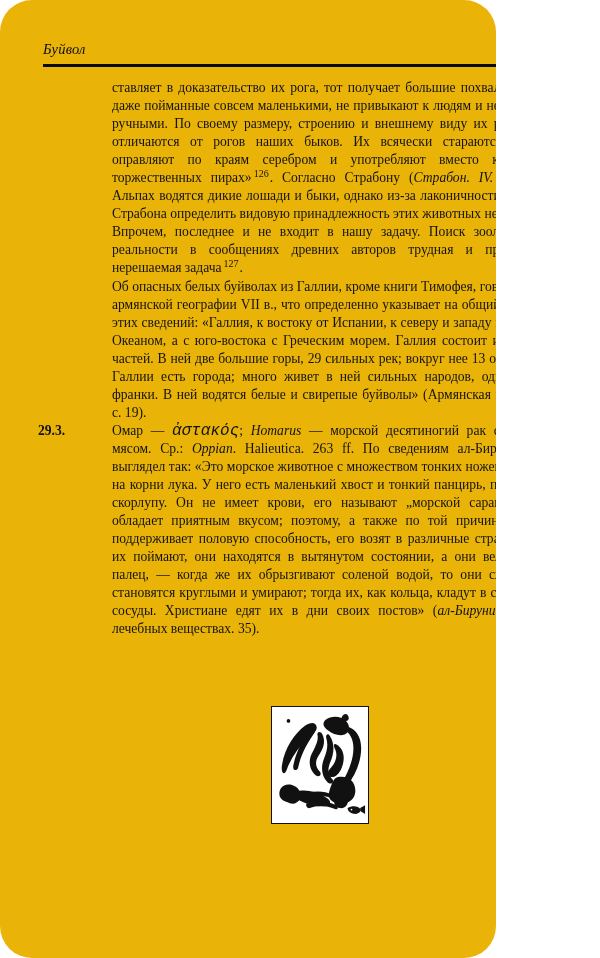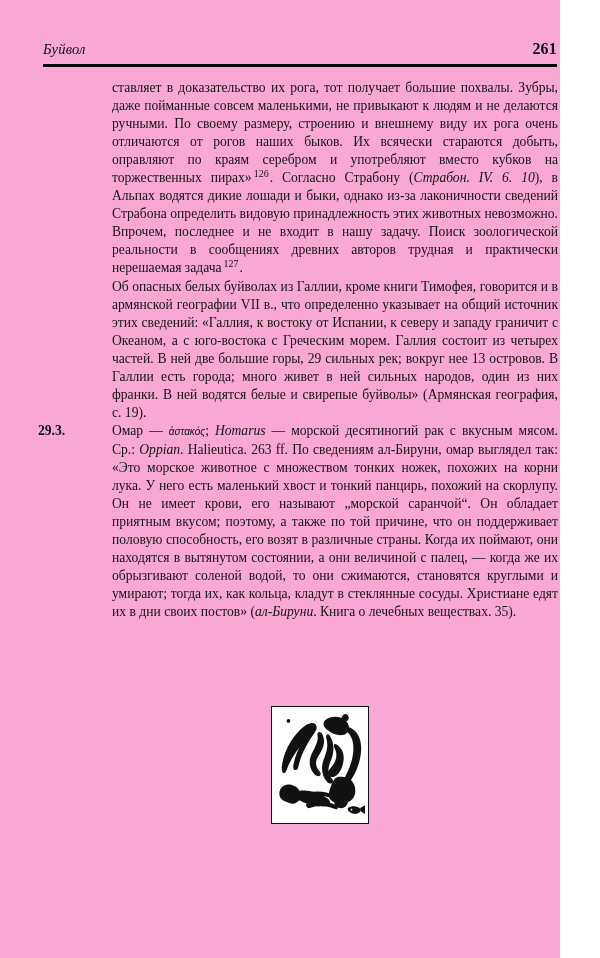--- a/index.html
+++ b/index.html
@@ -2,26 +2,27 @@
 <html><head>
 <meta charset="utf-8">
 <style>
   html, body {
     margin: 0;
     padding: 0;
     background: #ffffff;
   }
   .page {
     position: relative;
-    width: 560px;
+    width: 496px;
     height: 958px;
-    background: #f9a8d4;
+    background: #eab308;
     overflow: hidden;
     font-family: "Liberation Serif", "DejaVu Serif", serif;
     color: #111111;
+    border-radius: 32px;
   }
 
   
   .header {
     position: absolute;
     left: 43px;
     top: 40px;
     width: 514px;
     display: flex;
     align-items: baseline;
@@ -71,23 +72,23 @@
   }
   .it { font-style: italic; }
   sup.fn {
     font-size: 10px;
     vertical-align: super;
     line-height: 0;
     padding-left: 2px;
     padding-right: 1px;
   }
   .grk {
-    font-family: Liberation Sans, sans-serif;
+    font-family: Liberation Mono, monospace;
     font-style: italic;
-    font-size: 10px;
+    font-size: 16px;
   }
 
   
   .section {
     position: relative;
   }
   .section-number {
     position: absolute;
     left: -74px;
     top: 0;

